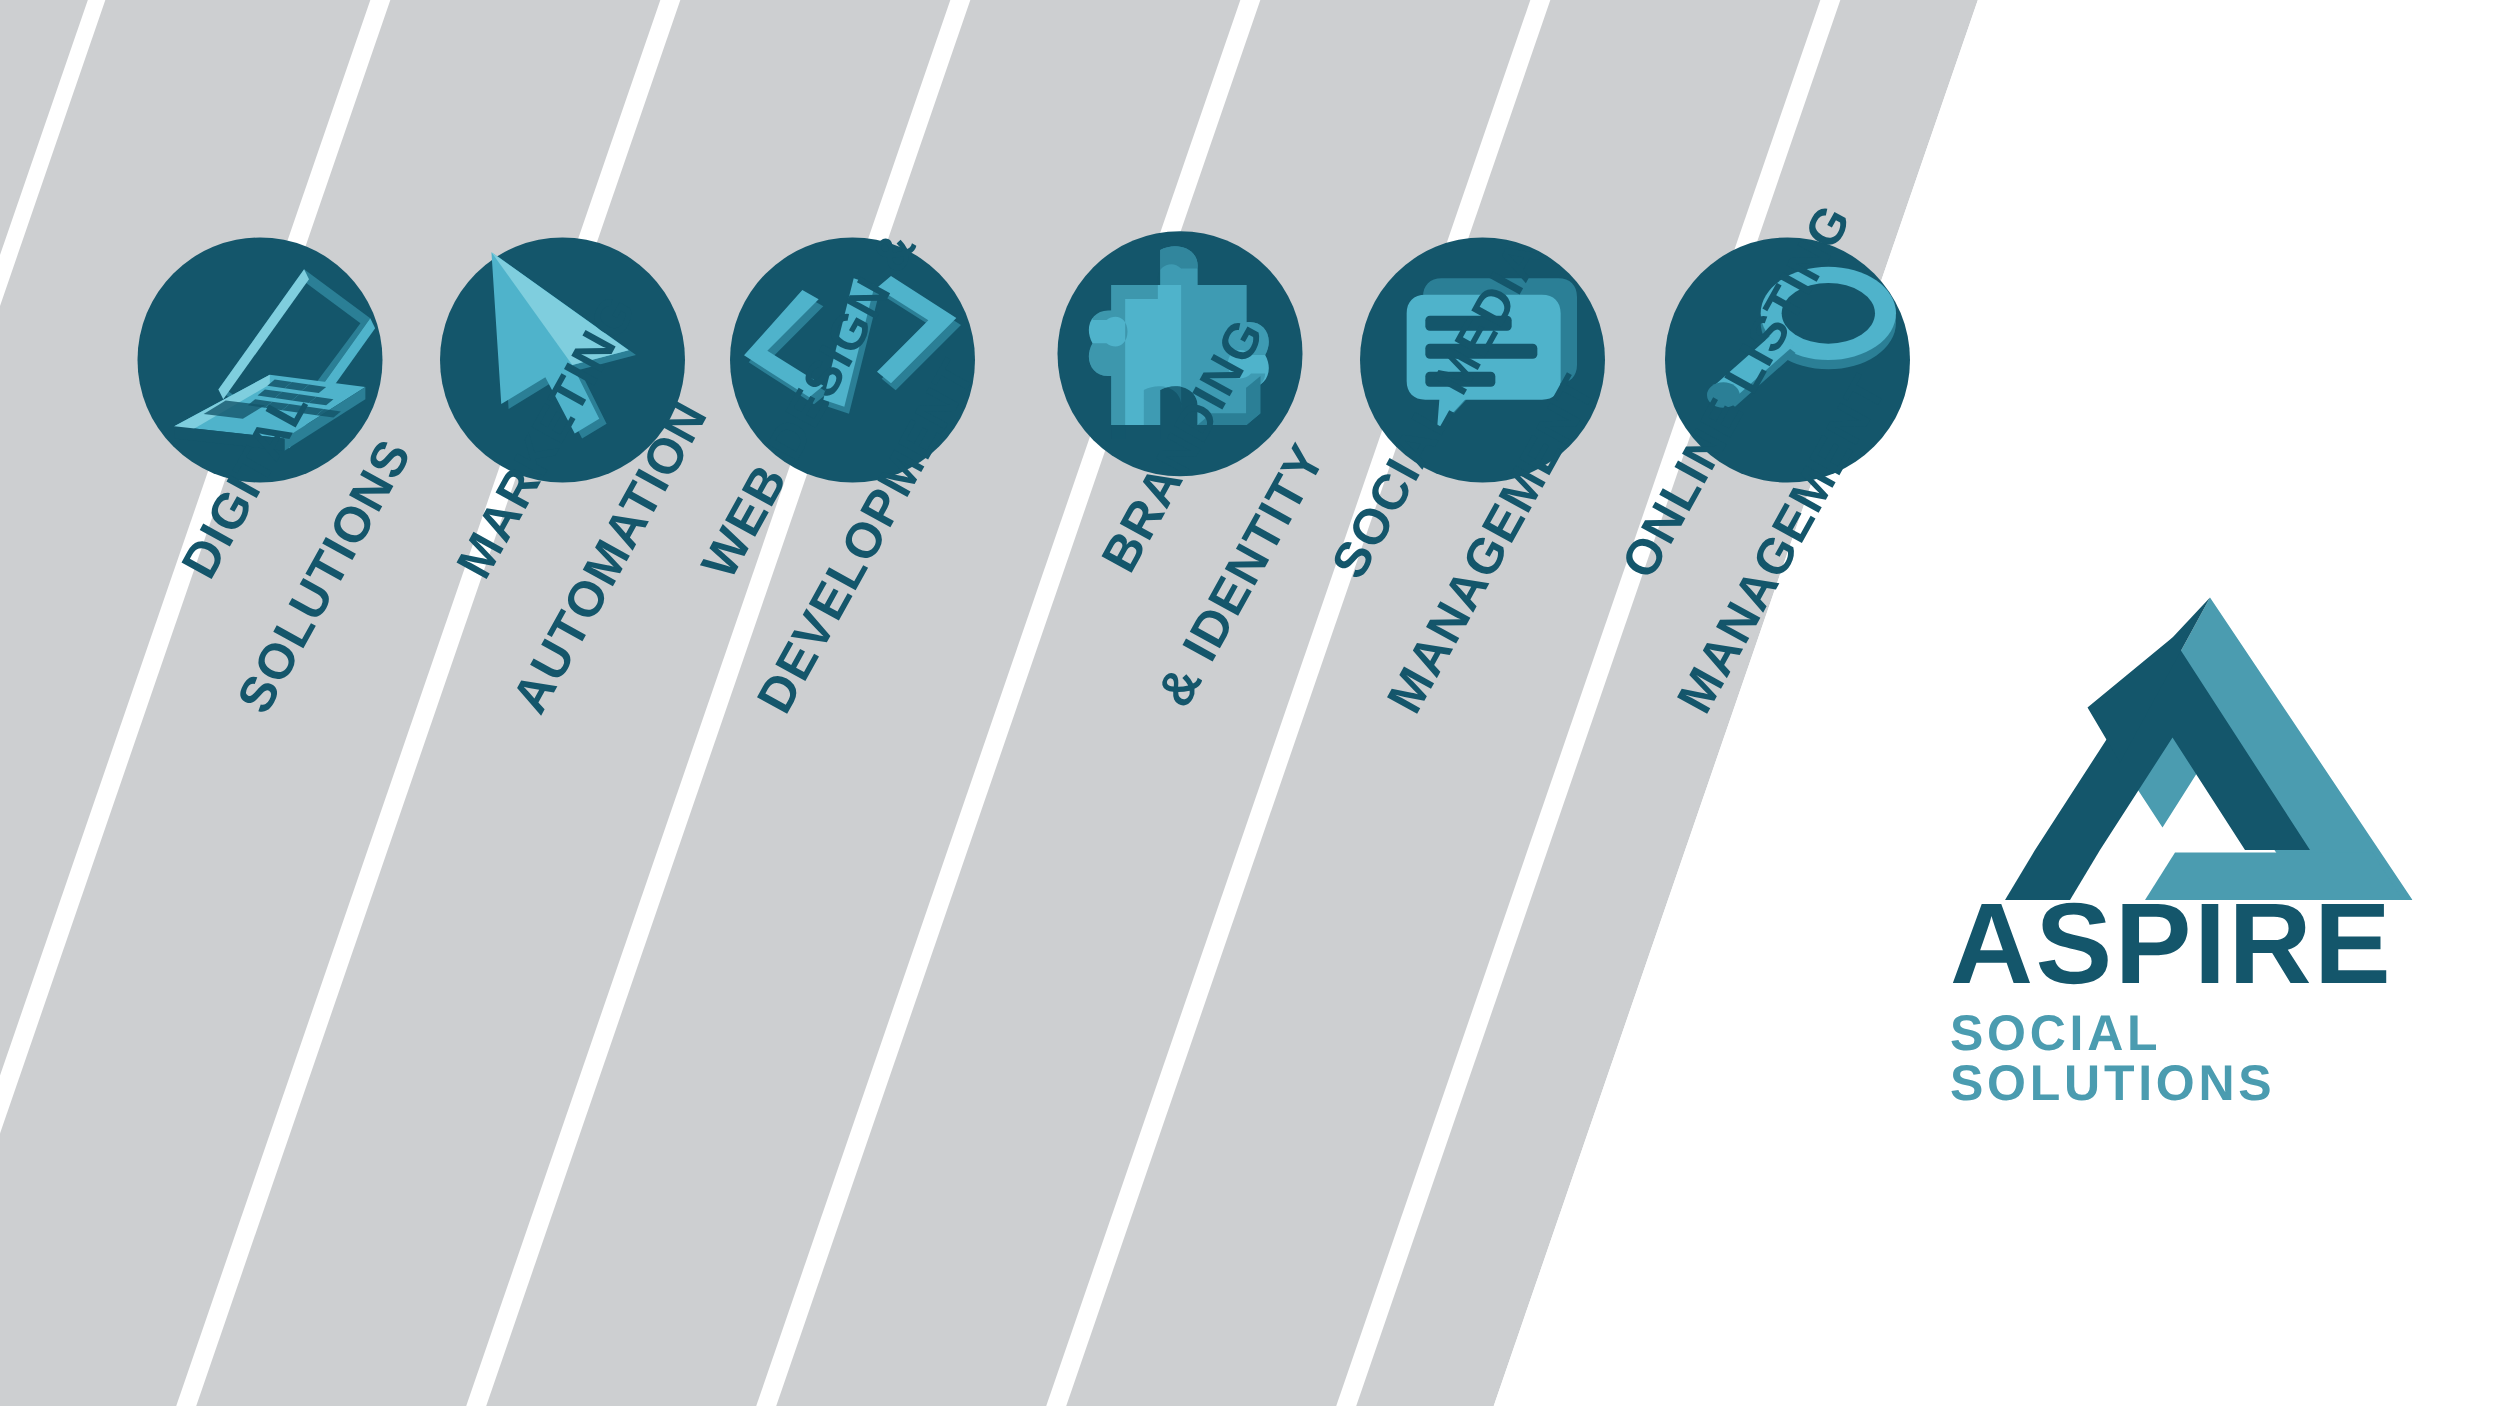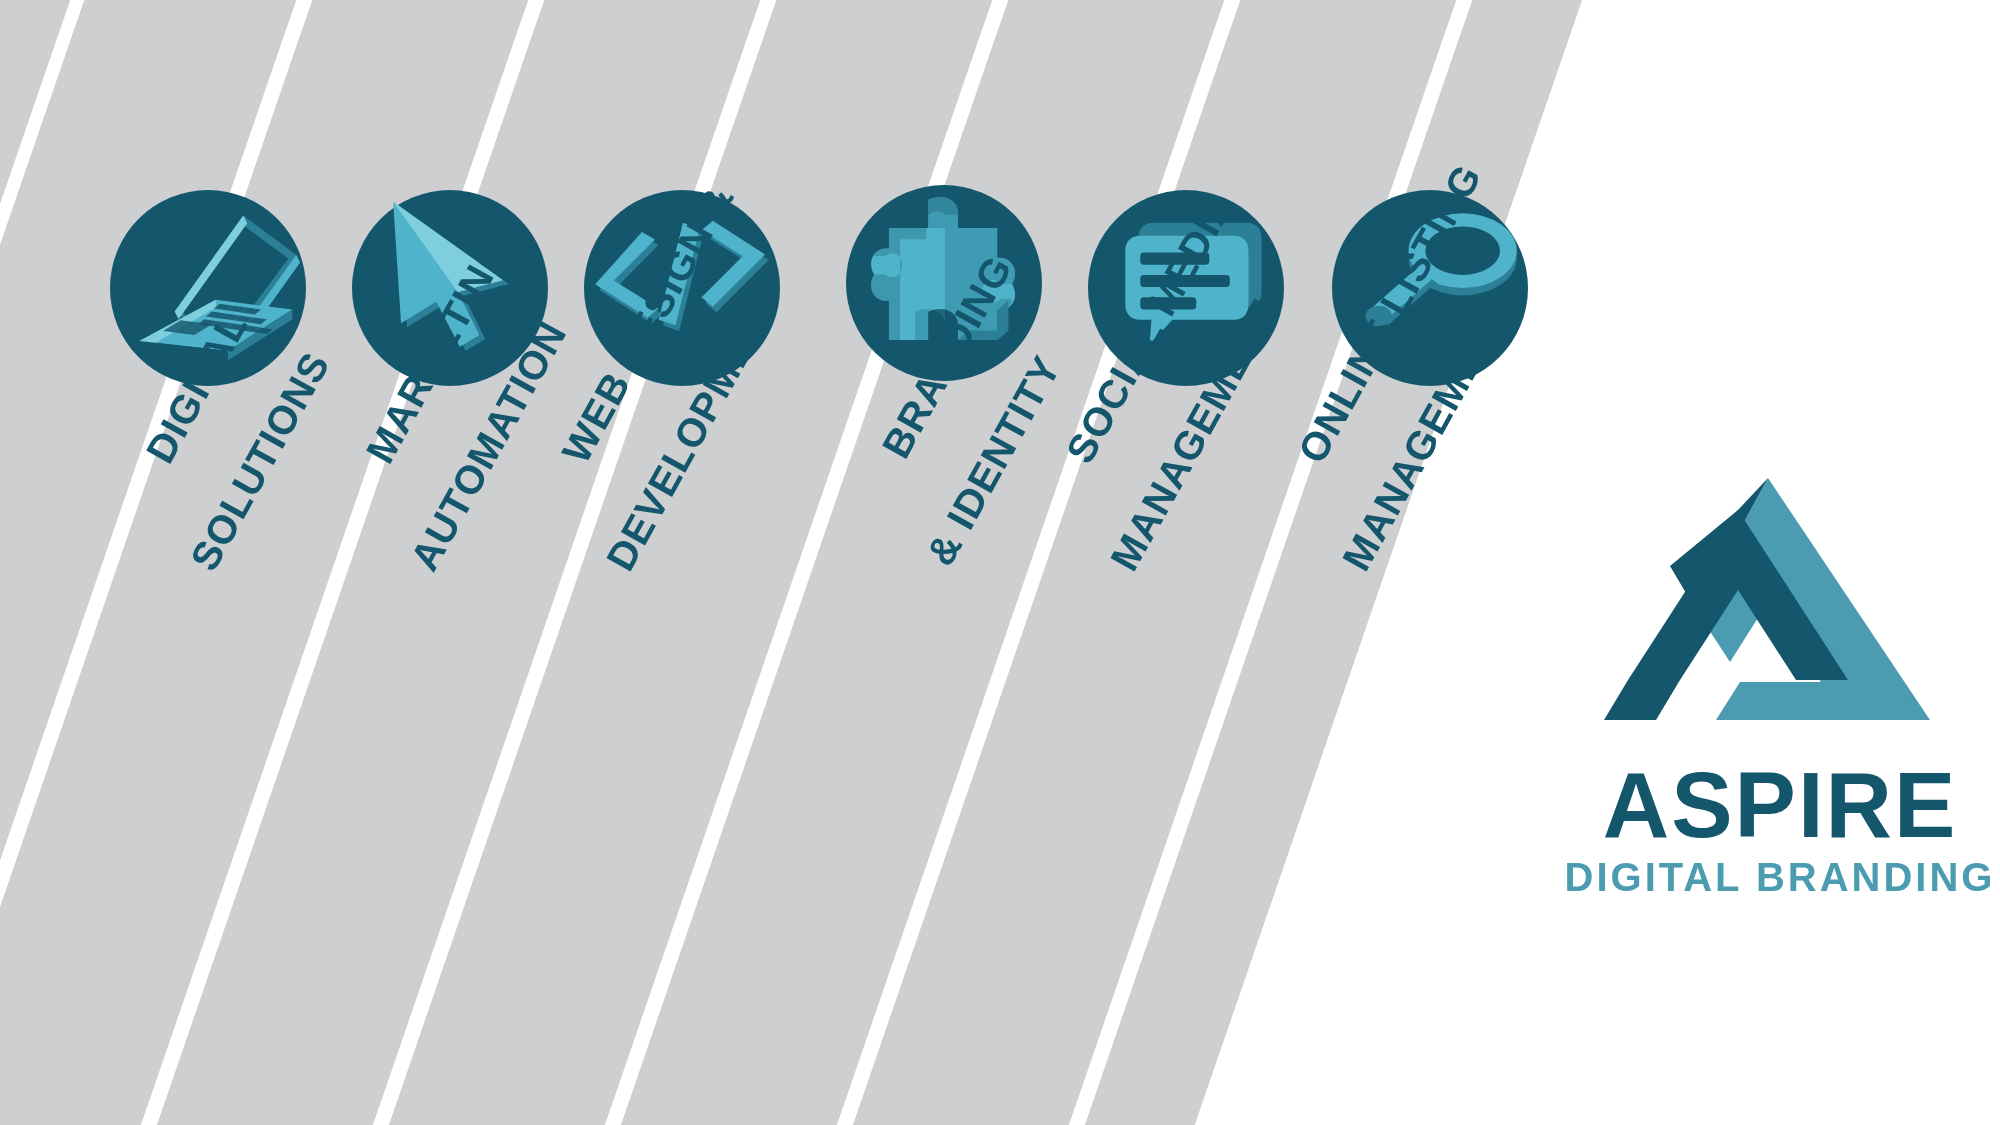--- a/index.html
+++ b/index.html
@@ -43,21 +43,21 @@
     font-size:40px;
     letter-spacing:1px;
     line-height:1.14;
     white-space:pre;
     transform:rotate(-61deg);
     transform-origin:left top;
   }
   .label .l2{display:block;}
   
   #logo-mark{position:absolute;left:1600px;top:470px;width:330px;height:260px;}
-  #wordmark{position:absolute;left:1560px;top:759px;width:440px;text-align:center;}
+  #wordmark{position:absolute;left:1560px;top:709px;width:440px;text-align:left;}
   #brand-name{
     font-size:92px;font-weight:700;color:#14566b;letter-spacing:2px;line-height:1;
     margin:0;
   }
   #brand-tag{
     font-size:40px;font-weight:700;color:#4b9cb0;letter-spacing:3.0px;line-height:1;
     margin:6px 0 0 0;
   }
 </style>
 </head>
@@ -242,16 +242,16 @@
       <polygon points="140,212 298,212 322,250 116,250" fill="#4b9cb0"></polygon>
 
       <polygon points="138,40 248,210 196,210 138,120 80,210 28,210" fill="#14566b"></polygon>
       <polygon points="138,40 168,8 96,140 70,96" fill="#14566b"></polygon>
       <polygon points="28,210 80,210 56,250 4,250" fill="#14566b"></polygon>
     </svg>
   </div>
 
   <div id="wordmark">
     <p id="brand-name">ASPIRE</p>
-    <p id="brand-tag">DIGITAL BRANDING</p>
+    <p id="brand-tag">SOCIAL SOLUTIONS</p>
   </div>
 
 </div>
 
 </body></html>

